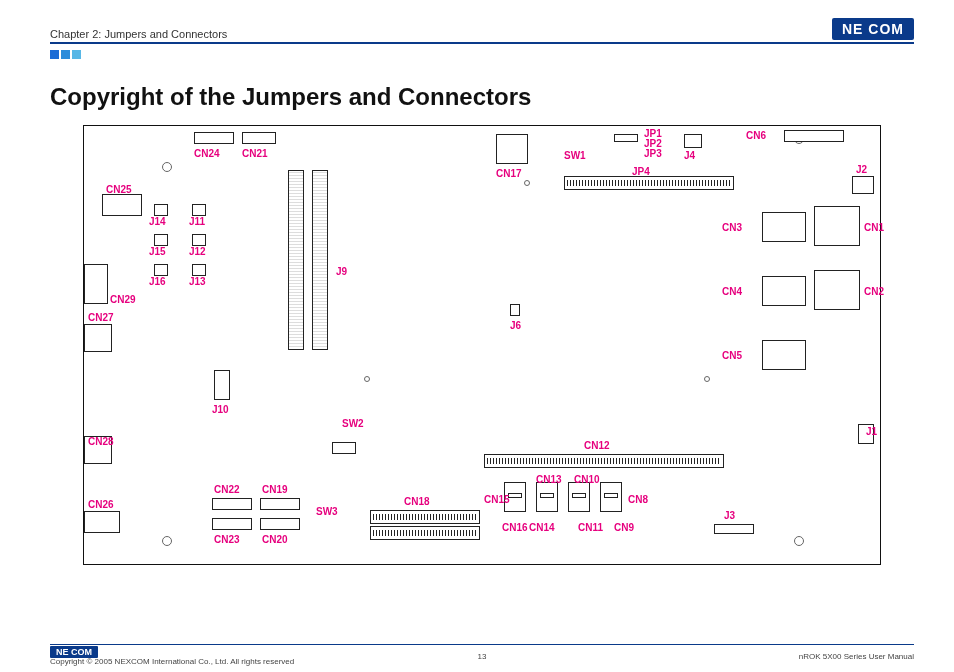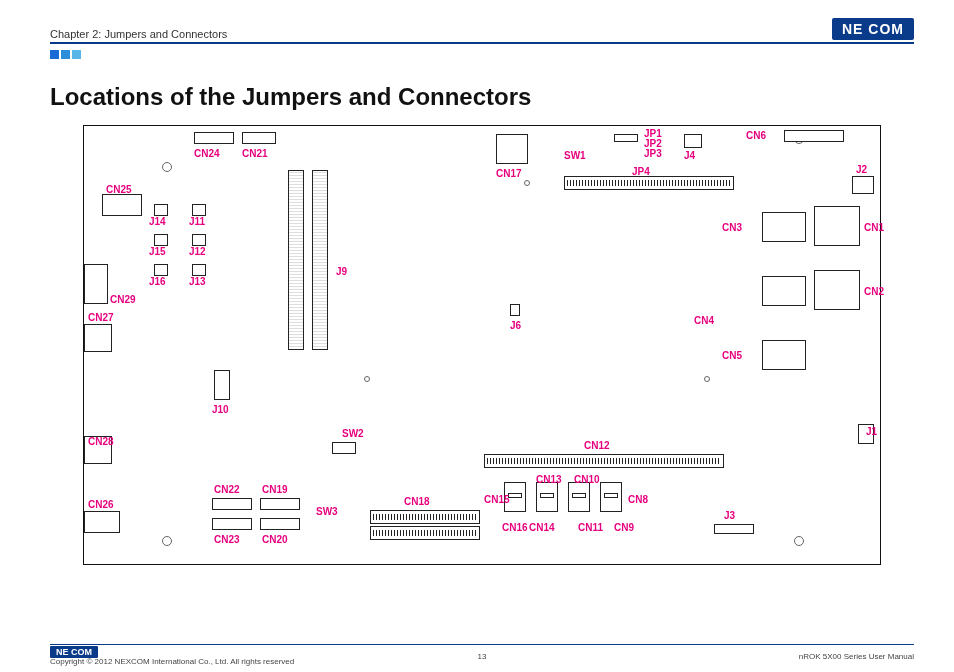--- a/index.html
+++ b/index.html
@@ -97,21 +97,21 @@
     <div class="chapter">Chapter 2: Jumpers and Connectors</div>
     <div class="logo">
       <span>NE COM</span>
     </div>
   </div>
   <div class="tri-row">
     <span class="tri tri1"></span><span class="tri tri2"></span><span class="tri tri3"></span>
   </div>
 
   <div class="content">
-    <h1>Locations of the Jumpers and Connectors</h1>
+    <h1>Copyright of the Jumpers and Connectors</h1>
 
     <div class="diagram-wrap">
 
       <div class="diagram">
 
         <div class="hole" style="left:78px; top:36px;"></div>
         <div class="hole" style="left:710px; top:8px;"></div>
         <div class="hole" style="left:78px; top:410px;"></div>
         <div class="hole" style="left:710px; top:410px;"></div>
         <div class="hole smallhole" style="left:210px; top:50px;"></div>
@@ -184,30 +184,30 @@
         <div class="conn" style="left:768px; top:50px; width:22px; height:18px;"></div>
         <div class="lbl" style="left:772px; top:38px;">J2</div>
 
         <div class="conn" style="left:678px; top:86px; width:44px; height:30px;"></div>
         <div class="conn" style="left:730px; top:80px; width:46px; height:40px;"></div>
         <div class="lbl" style="left:638px; top:96px;">CN3</div>
         <div class="lbl" style="left:780px; top:96px;">CN1</div>
 
         <div class="conn" style="left:678px; top:150px; width:44px; height:30px;"></div>
         <div class="conn" style="left:730px; top:144px; width:46px; height:40px;"></div>
-        <div class="lbl" style="left:610px; top:160px;margin-top:29px;">CN4</div>
+        <div class="lbl" style="left:638px; top:160px;">CN4</div>
         <div class="lbl" style="left:780px; top:160px;">CN2</div>
 
         <div class="conn" style="left:678px; top:214px; width:44px; height:30px;"></div>
         <div class="lbl" style="left:638px; top:224px;">CN5</div>
 
         <div class="conn" style="left:774px; top:298px; width:16px; height:20px;"></div>
         <div class="lbl" style="left:782px; top:300px;">J1</div>
 
-        <div class="lbl" style="left:258px; top:302px;">SW2</div>
+        <div class="lbl" style="left:258px; top:292px;">SW2</div>
         <div class="conn" style="left:248px; top:316px; width:24px; height:12px;"></div>
 
         <div class="bigconn" style="left:400px; top:328px; width:240px;"></div>
         <div class="lbl" style="left:500px; top:314px;">CN12</div>
 
         <div class="sata" style="left:420px; top:356px;"></div>
         <div class="sata" style="left:452px; top:356px;"></div>
         <div class="sata" style="left:484px; top:356px;"></div>
         <div class="sata" style="left:516px; top:356px;"></div>
         <div class="lbl" style="left:400px; top:368px;">CN15</div>
@@ -237,17 +237,17 @@
         <div class="conn" style="left:630px; top:398px; width:40px; height:10px;"></div>
         <div class="lbl" style="left:640px; top:384px;">J3</div>
       </div>
     </div>
   </div>
 </div>
 
 <div class="footer">
   <div>
     <span class="footer-logo">NE COM</span><br>
-    <span>Copyright © 2012 NEXCOM International Co., Ltd. All rights reserved</span>
+    <span>Copyright © 2005 NEXCOM International Co., Ltd. All rights reserved</span>
   </div>
   <div class="mid">13</div>
   <div>nROK 5X00 Series User Manual</div>
 </div>
 
 </body></html>

